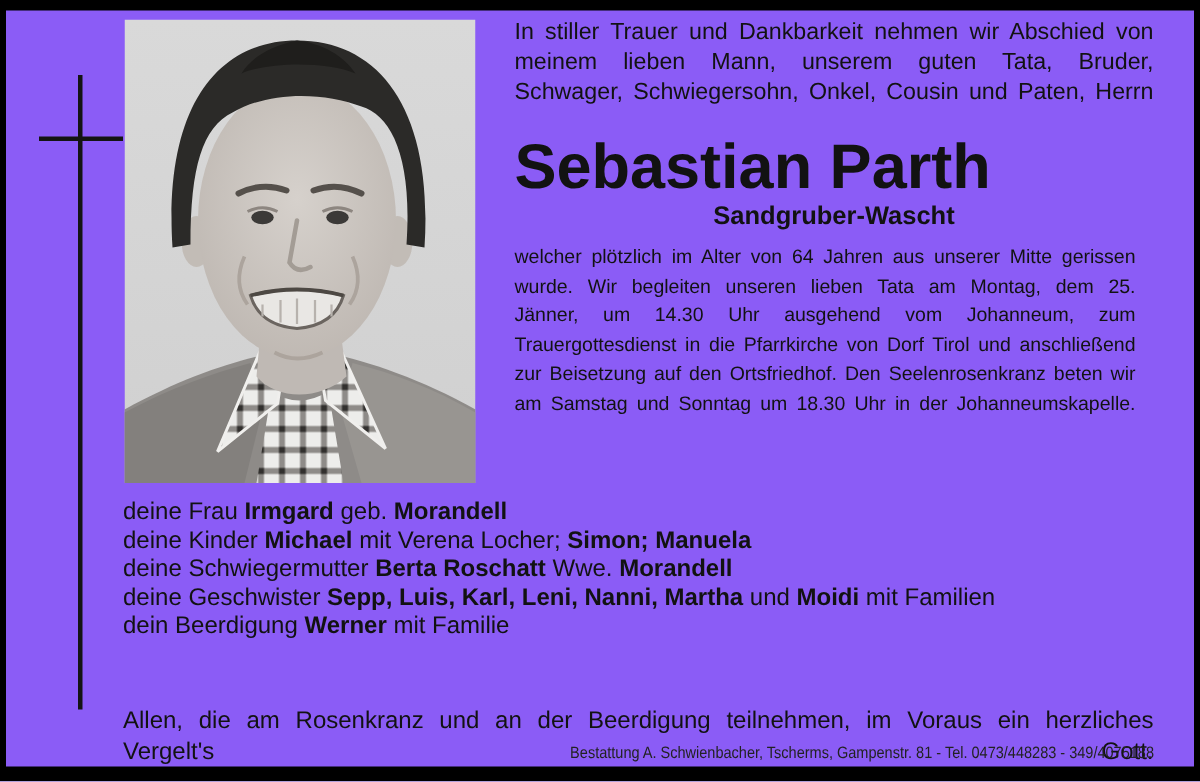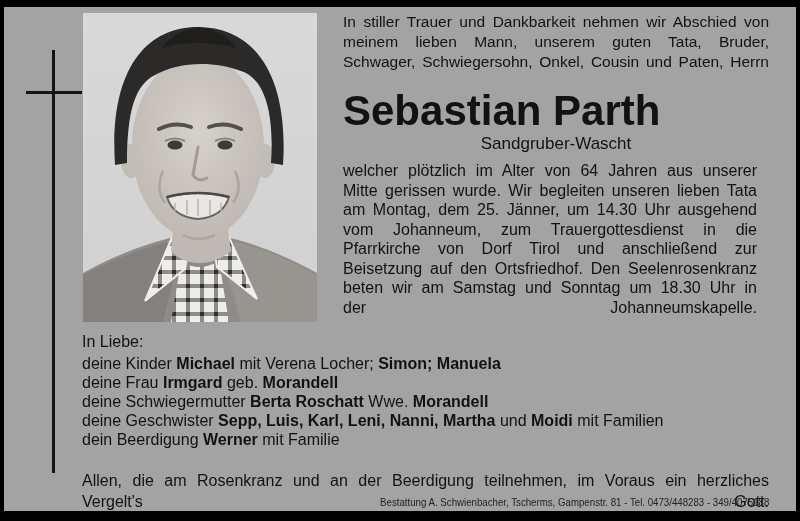--- a/index.html
+++ b/index.html
@@ -1,36 +1,36 @@
 <!DOCTYPE html>
 <html><head>
 <meta charset="utf-8">
 <style>
   html,body{margin:0;padding:0;background:#ffffff;}
   .page{
-    position:relative;width:800px;height:521px;background:#a3a3a3;
+    position:relative;width:800px;height:521px;background:#8b5cf6;
     font-family:"Liberation Sans",sans-serif;color:#121212;overflow:hidden;
   }
   .frame{
     position:absolute;inset:0;border-style:solid;border-color:#000;
     border-width:7px 4px 10px 4px;pointer-events:none;box-sizing:border-box;
   }
   
   .cross-v{position:absolute;left:52px;top:50px;width:3px;height:423px;background:#141414;}
   .cross-h{position:absolute;left:26px;top:91px;width:56px;height:3px;background:#141414;}
   
   .photo{position:absolute;left:83px;top:13px;width:234px;height:309px;}
   .photo svg{display:block;width:100%;height:100%;}
   
   .col{position:absolute;left:343px;top:12px;width:426px;}
   .intro{margin:0;font-size:15.5px;line-height:20px;text-align:justify;word-spacing:2px;}
   .intro::after{content:"";display:inline-block;width:100%;}
   .name{margin:-3px 0 0 0;font-size:42px;line-height:44px;font-weight:bold;white-space:nowrap;}
-  .vulgo{margin-top:1px;font-size:17px;font-weight:normal;text-align:center;}
-  .bodytext{margin:7px 12px 0 0;font-size:16px;line-height:19.5px;text-align:justify;word-spacing:1.5px;}
+  .vulgo{margin-top:1px;font-size:17px;font-weight:bold;text-align:center;}
+  .bodytext{margin:7px 12px 0 0;font-size:13px;line-height:19.5px;text-align:justify;word-spacing:1.5px;}
   .bodytext::after{content:"";display:inline-block;width:100%;}
   .places{margin-top:7px;font-size:15px;line-height:21px;white-space:nowrap;}
   .sp{letter-spacing:2.2px;}
   .date{margin-left:6px;letter-spacing:0.2px;}
   
   .left-block{position:absolute;left:82px;top:332px;width:690px;font-size:16px;}
   .inliebe{line-height:19px;margin-bottom:3px;}
   .mline{line-height:19px;white-space:nowrap;}
   .b{font-weight:bold;}
   .thanks{position:absolute;left:82px;top:471px;width:687px;margin:0;
@@ -111,24 +111,23 @@
   </div>
 
   <div class="col">
     <p class="intro">In stiller Trauer und Dankbarkeit nehmen wir Abschied von meinem lieben Mann, unserem guten Tata, Bruder, Schwager, Schwiegersohn, Onkel, Cousin und Paten, Herrn</p>
     <h1 class="name">Sebastian Parth</h1>
     <div class="vulgo">Sandgruber-Wascht</div>
     <p class="bodytext">welcher plötzlich im Alter von 64 Jahren aus unserer Mitte gerissen wurde. Wir begleiten unseren lieben Tata am Montag, dem 25. Jänner, um 14.30 Uhr ausgehend vom Johanneum, zum Trauergottesdienst in die Pfarrkirche von Dorf Tirol und anschließend zur Beisetzung auf den Ortsfriedhof. Den Seelenrosenkranz beten wir am Samstag und Sonntag um 18.30 Uhr in der Johanneumskapelle.</p>
   </div>
 
   <div class="left-block">
-    <div class="inliebe">In Liebe:</div>
     <div id="mourners">
+        <div class="mline"><span>deine Frau </span><span class="b">Irmgard</span><span> geb. </span><span class="b">Morandell</span></div>
         <div class="mline"><span>deine Kinder </span><span class="b">Michael</span><span> mit Verena Locher; </span><span class="b">Simon; Manuela</span></div>
-        <div class="mline"><span>deine Frau </span><span class="b">Irmgard</span><span> geb. </span><span class="b">Morandell</span></div>
         <div class="mline"><span>deine Schwiegermutter </span><span class="b">Berta Roschatt</span><span> Wwe. </span><span class="b">Morandell</span></div>
         <div class="mline"><span>deine Geschwister </span><span class="b">Sepp, Luis, Karl, Leni, Nanni, Martha</span><span> und </span><span class="b">Moidi</span><span> mit Familien</span></div>
         <div class="mline"><span>dein Beerdigung </span><span class="b">Werner</span><span> mit Familie</span></div>
       </div>
   </div>
 
   <p class="thanks">Allen, die am Rosenkranz und an der Beerdigung teilnehmen, im Voraus ein herzliches Vergelt's Gott.</p>
 
   <div class="funeral">Bestattung A. Schwienbacher, Tscherms, Gampenstr. 81 - Tel. 0473/448283 - 349/4075188</div>
 

